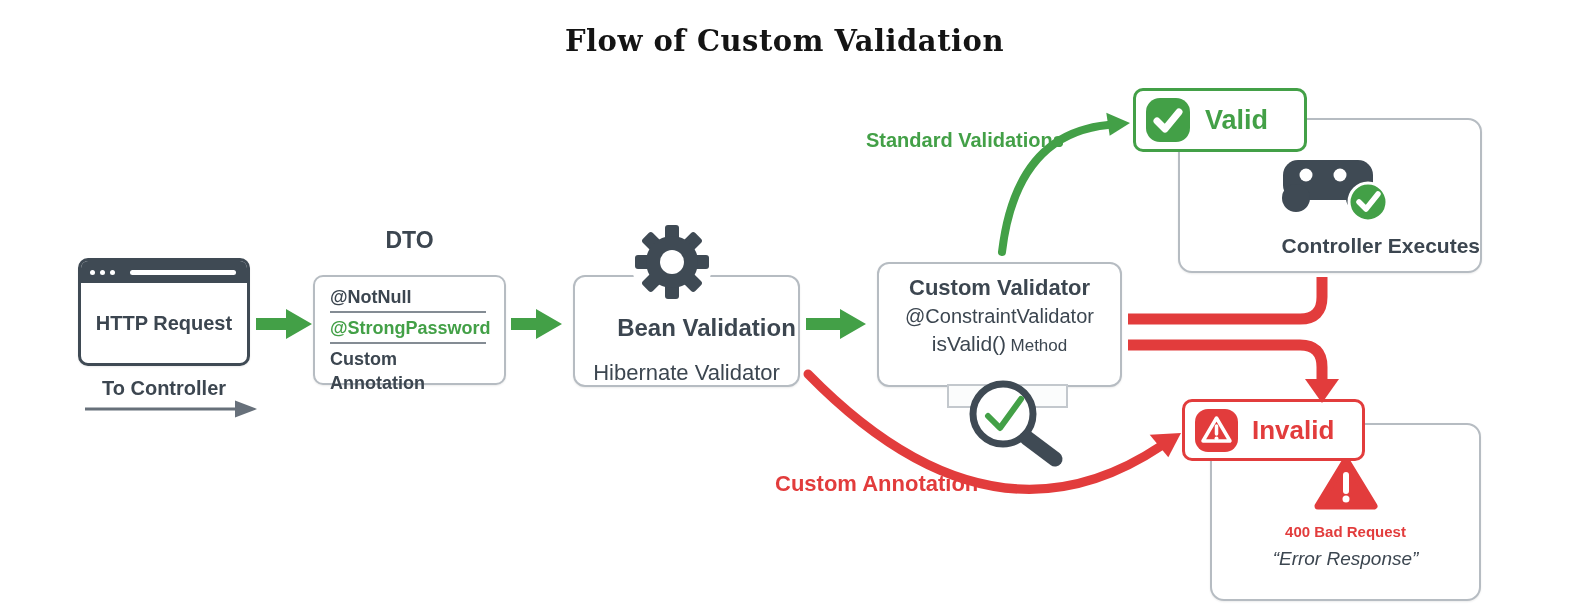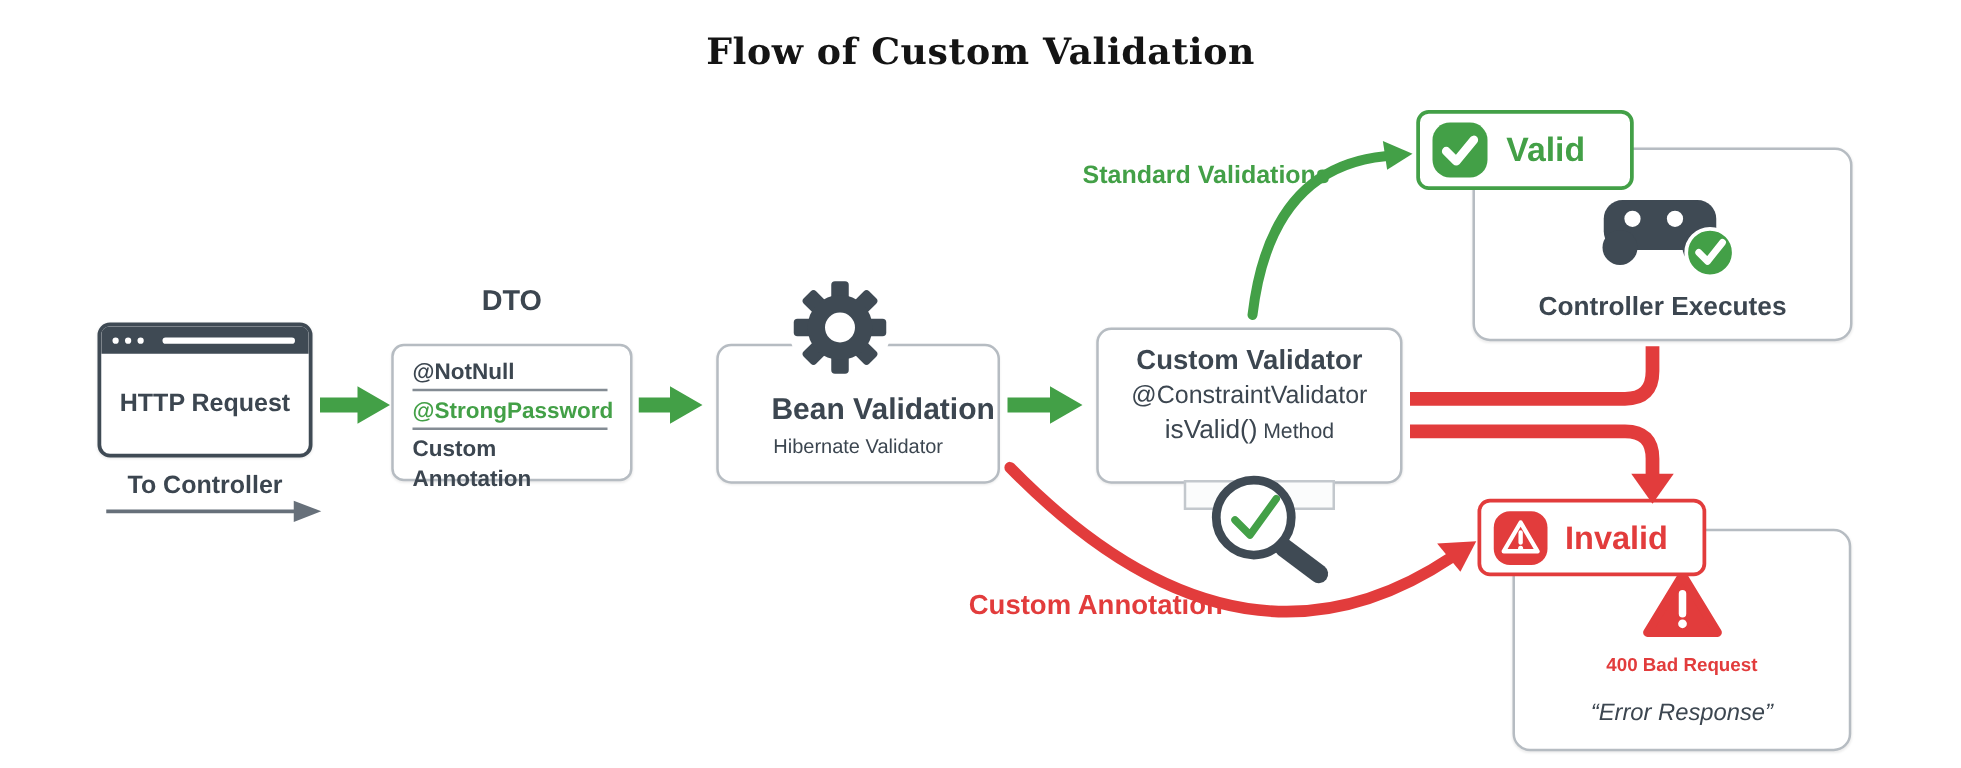--- a/index.html
+++ b/index.html
@@ -32,47 +32,47 @@
   .dto-row{font-size:18px;font-weight:600;line-height:24px;}
   .dto-row.green{color:#43a047;}
   .dto-row.bold{font-weight:700;}
   .dto-sep{border-bottom:2px solid #848c94;margin:2px 0 3px 0;width:98%;}
 
   
   .node{border:2px solid #b6bcc2;border-radius:12px;background:#fff;text-align:center;
     box-shadow:0 1px 2px rgba(0,0,0,.08);}
   .bean-box{left:573px;top:275px;width:227px;height:112px;padding-top:37px;}
   .bean-title{font-size:24px;font-weight:700;padding-left:40px;}
-  .bean-sub{font-size:16px;margin-top:7px;}
+  .bean-sub{font-size:22px;margin-top:18px;}
   .cv-box{left:877px;top:262px;width:245px;height:125px;padding-top:11px;}
   .cv-title{font-size:22px;font-weight:700;}
   .cv-anno{font-size:20px;margin-top:4px;}
   .cv-method{margin-top:4px;}
   .cv-method .code{font-size:21px;}
   .cv-method .rest{font-size:17px;}
 
   
   .ctrl-box{left:1178px;top:118px;width:304px;height:155px;border-radius:14px;}
-  .ctrl-label{position:absolute;left:0;bottom:13px;width:100%;text-align:center;
+  .ctrl-label{position:absolute;left:0;bottom:13px;width:100%;text-align:right;
     font-size:21px;font-weight:600;}
   .ctrl-icon{position:absolute;left:95px;top:36px;width:120px;height:70px;}
 
   
   .badge{display:flex;align-items:center;background:#fff;z-index:2;}
   .valid-badge{left:1133px;top:88px;width:174px;height:64px;border:3px solid #43a047;
     border-radius:10px;padding-left:9px;}
   .valid-badge .lbl{font-size:27px;font-weight:700;color:#43a047;margin-left:14px;}
   .invalid-badge{left:1182px;top:399px;width:183px;height:62px;border:3px solid #e23c3c;
     border-radius:10px;padding-left:9px;}
   .invalid-badge .lbl{font-size:26px;font-weight:700;color:#e23c3c;margin-left:13px;}
 
   
   .bad-box{left:1210px;top:423px;width:271px;height:178px;border-radius:14px;padding-top:30px;}
   .bad-title{font-size:15px;font-weight:700;color:#e23c3c;margin-top:6px;}
-  .bad-sub{font-size:19px;font-style:italic;color:#3c4650;margin-top:19px;}
+  .bad-sub{font-size:19px;font-style:italic;color:#3c4650;margin-top:8px;}
 
   
   .std-label{left:866px;top:129px;font-size:20px;font-weight:700;color:#43a047;}
   .ca-label{left:775px;top:471px;font-size:22px;font-weight:700;color:#e23c3c;}
 
   .overlay{position:absolute;left:0;top:0;width:1569px;height:614px;z-index:3;pointer-events:none;}
 </style>
 </head>
 <body>
 

